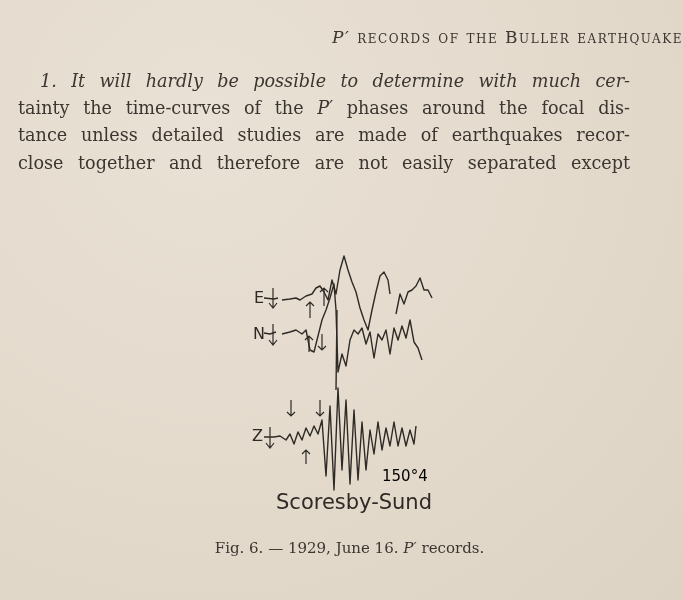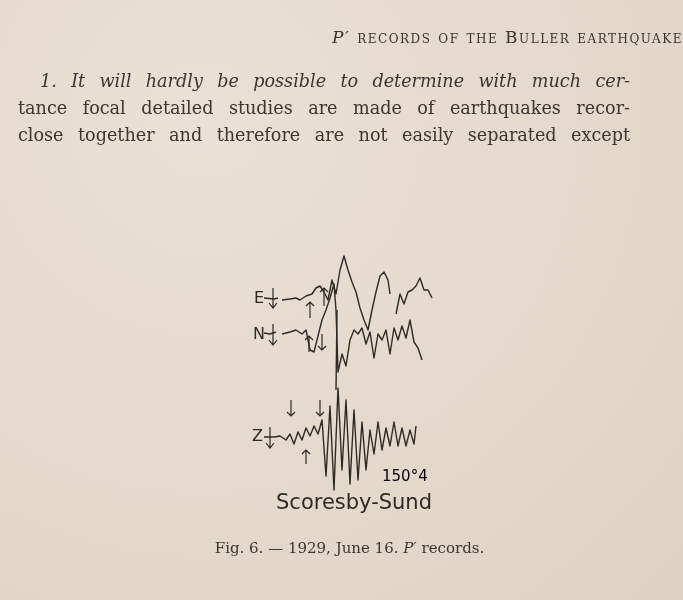--- a/index.html
+++ b/index.html
@@ -46,21 +46,22 @@
 </head>
 <body>
 
 <div class="running-head">
   <span class="it">P′</span>
   <span class="sc">records of the Buller earthquake</span>
 </div>
 
 <div class="para">
   <span class="line first">1. It will hardly be possible to determine with much cer-</span>
-  <span class="line">tance focal detailed studies are made of earthquakes recor-</span>
+  <span class="line"><span>tainty the time-curves of the </span><span class="it">P′</span><span> phases around the focal dis-</span></span>
+  <span class="line">tance unless detailed studies are made of earthquakes recor-</span>
   <span class="line">close together and therefore are not easily separated except</span>
 </div>
 
 <div class="figure">
   <svg width="200" height="280" viewBox="0 0 200 280">
     <g fill="none" stroke="#2e2a26" stroke-width="1.4" stroke-linejoin="round">
 
       <path d="M24 48 L34 49 L38 48 M42 50 L50 49 L56 48 L60 50 L66 46 L72 44 L76 38 L80 36 L84 42 L88 50 L92 30 L96 44 L100 20 L104 6 L108 20 L112 32 L116 42 L120 58 L124 70 L128 80 L132 60 L136 42 L140 26 L144 22 L148 30 L150 44"></path>
       <path d="M156 64 L160 44 L164 54 L168 42 L172 40 L176 36 L180 28 L184 40 L188 40 L192 48"></path>
 

